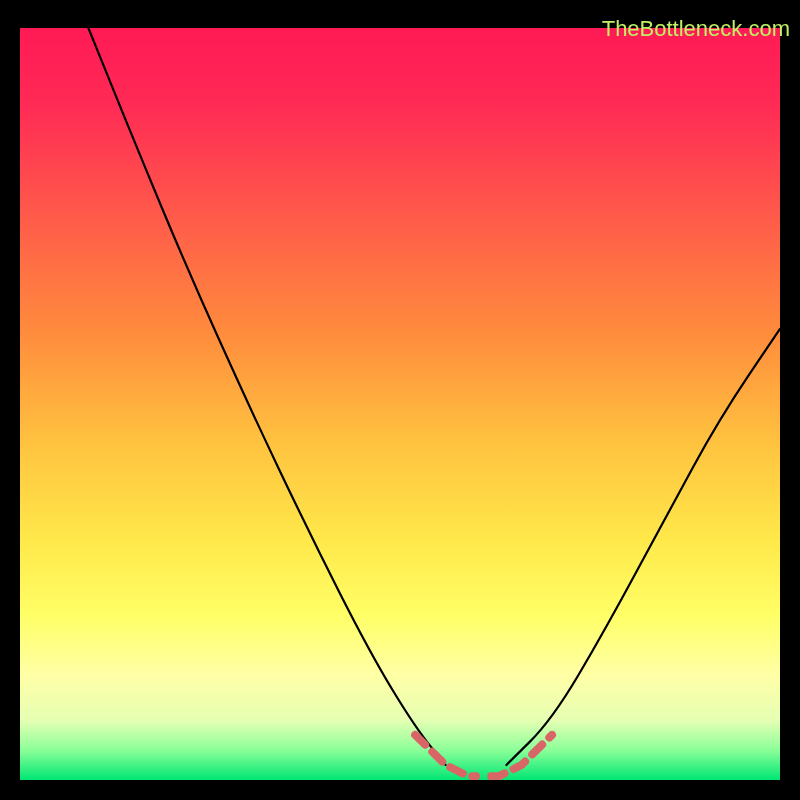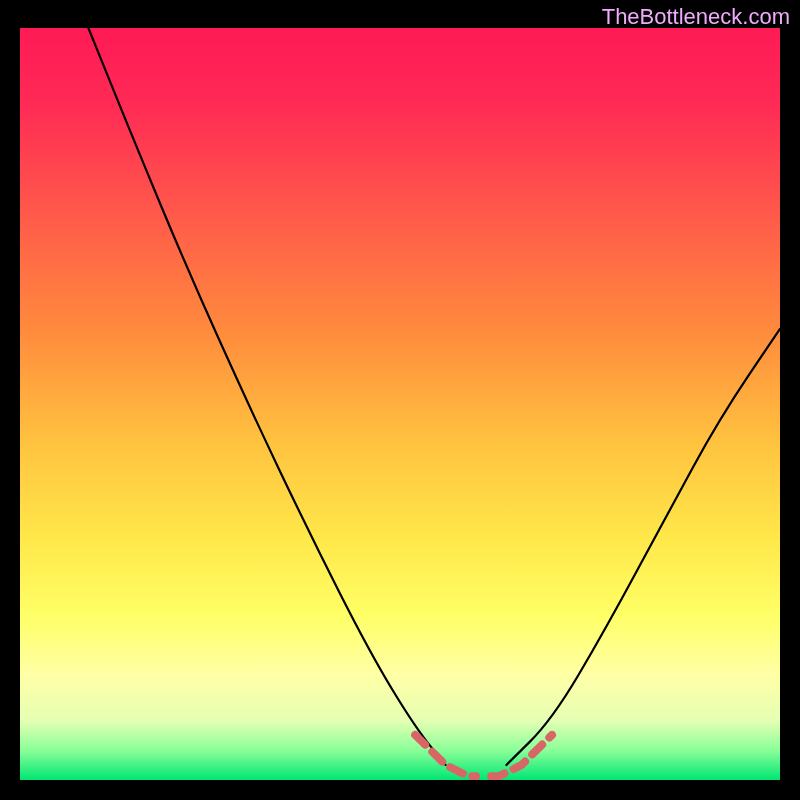--- a/index.html
+++ b/index.html
@@ -6,23 +6,23 @@
     margin: 0;
     padding: 0;
     width: 800px;
     height: 800px;
     background: #000;
     position: relative;
     font-family: Arial, Helvetica, sans-serif;
   }
   .watermark {
     position: absolute;
-    top: 4px;
+    top: 16px;
     right: 10px;
-    color: #f0abfc;
+    color: #bef264;
     font-size: 22px;
     font-weight: 500;
     z-index: 10;
   }
   .chart-container {
     position: absolute;
     left: 20px;
     right: 20px;
     top: 28px;
     bottom: 20px;

